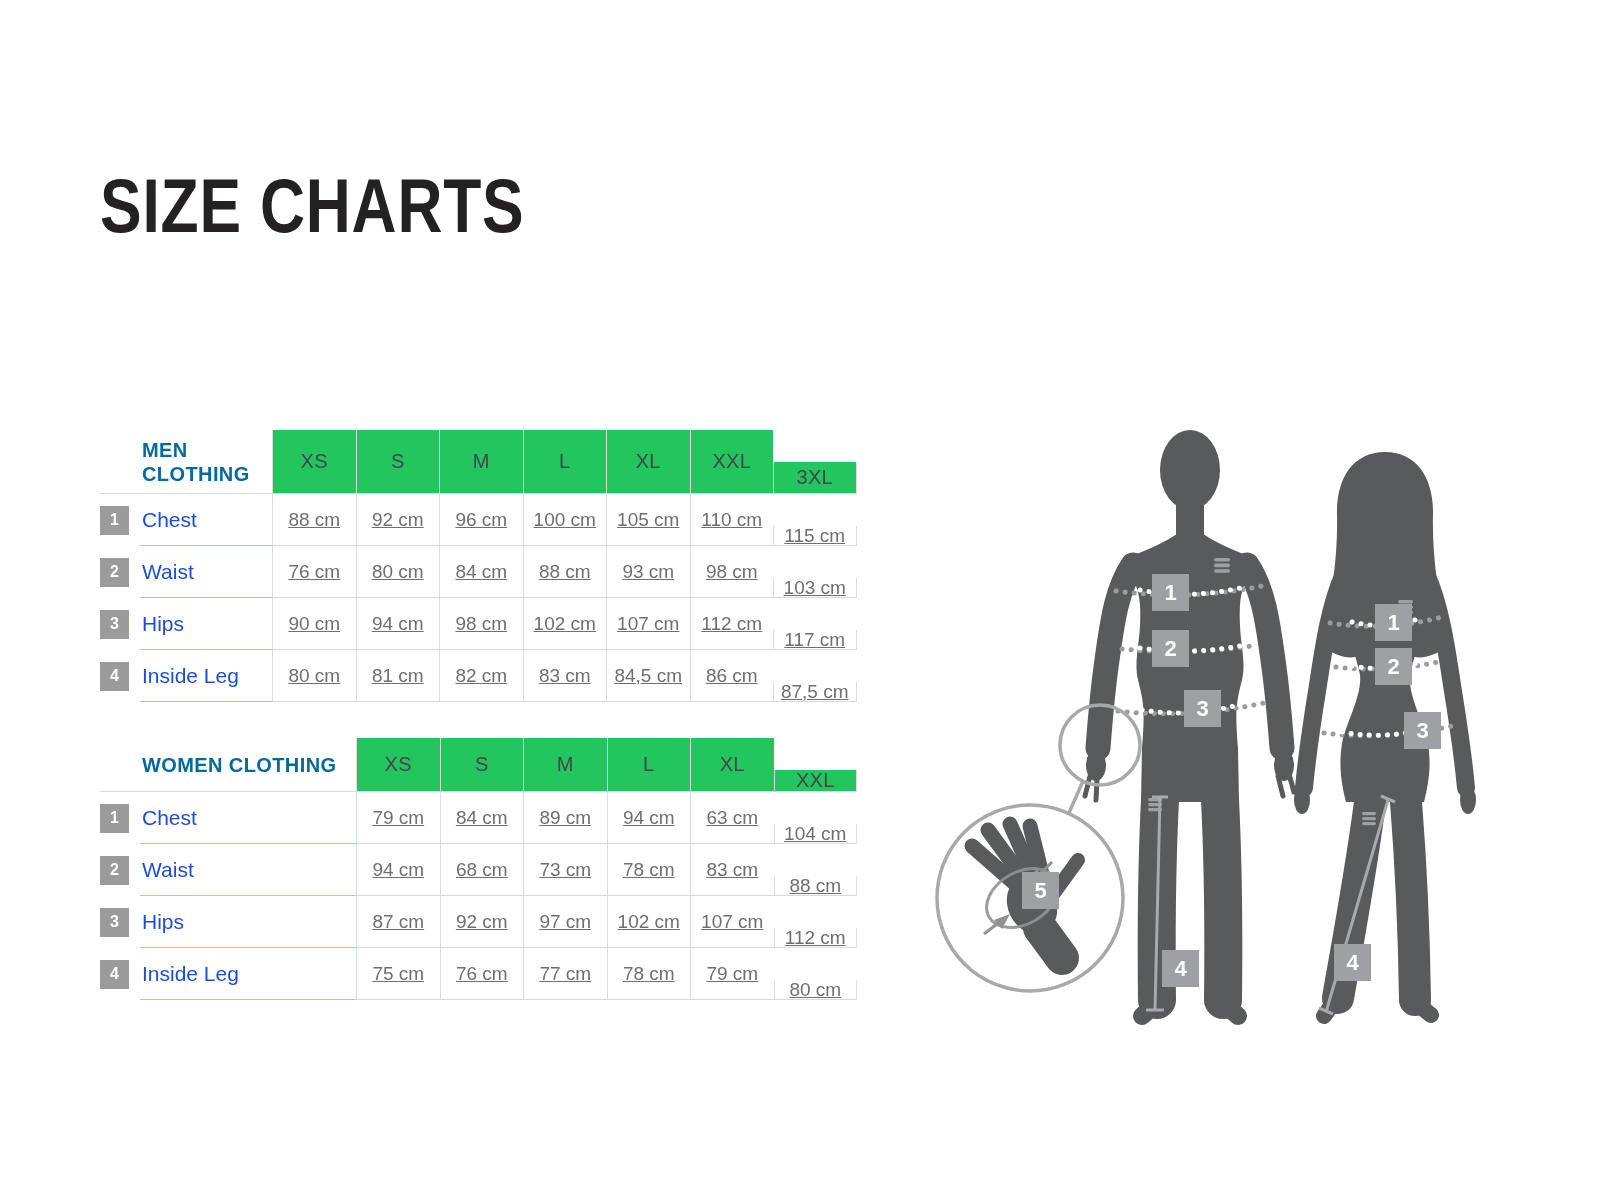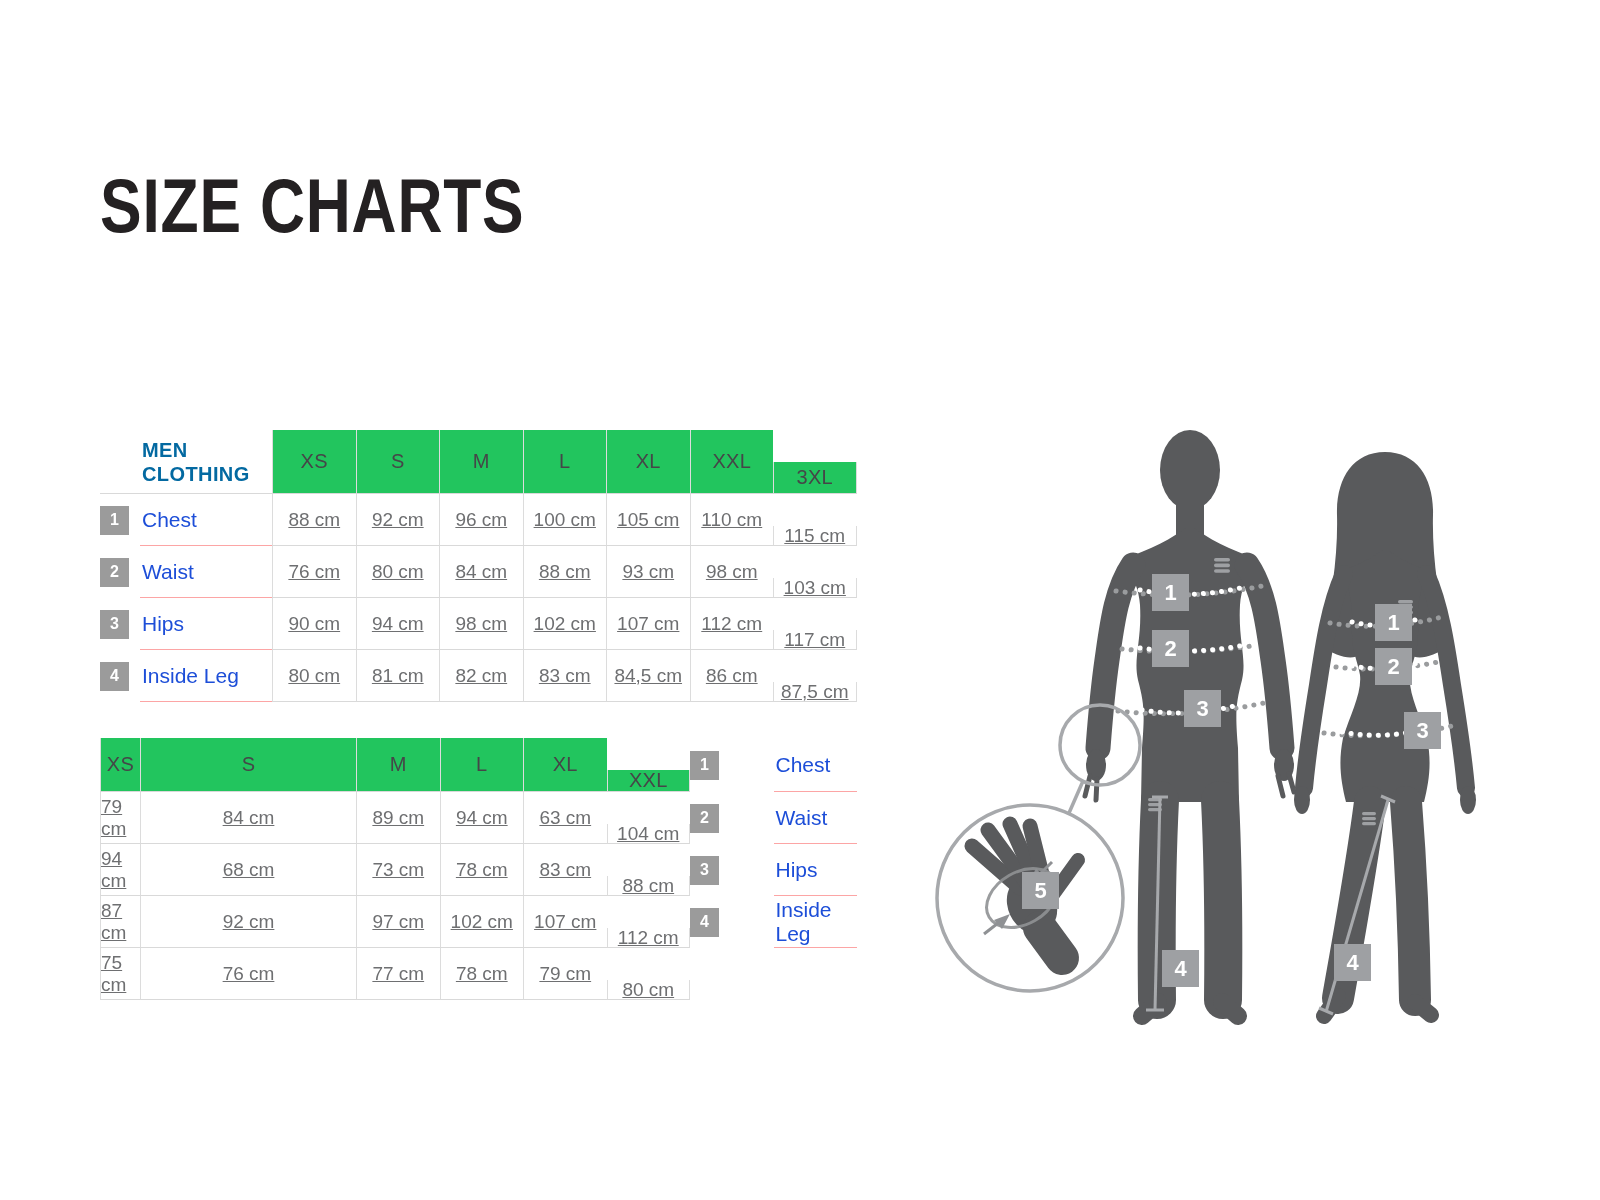--- a/index.html
+++ b/index.html
@@ -92,20 +92,23 @@
     <div class="cell val-cell">80 cm</div>
     <div class="cell val-cell">81 cm</div>
     <div class="cell val-cell">82 cm</div>
     <div class="cell val-cell">83 cm</div>
     <div class="cell val-cell">84,5 cm</div>
     <div class="cell val-cell">86 cm</div>
     <div class="cell val-cell last-col">87,5 cm</div>
   </div>
 
   <div class="size-table women-table">
+    <div class="cell corner">
+      <span>WOMEN CLOTHING</span>
+    </div>
     <div class="cell size-h">XS</div>
     <div class="cell size-h">S</div>
     <div class="cell size-h">M</div>
     <div class="cell size-h">L</div>
     <div class="cell size-h">XL</div>
     <div class="cell size-h last-col">XXL</div>
 
     <div class="cell badge-cell">
         <span class="num-badge">1</span>
       </div>

